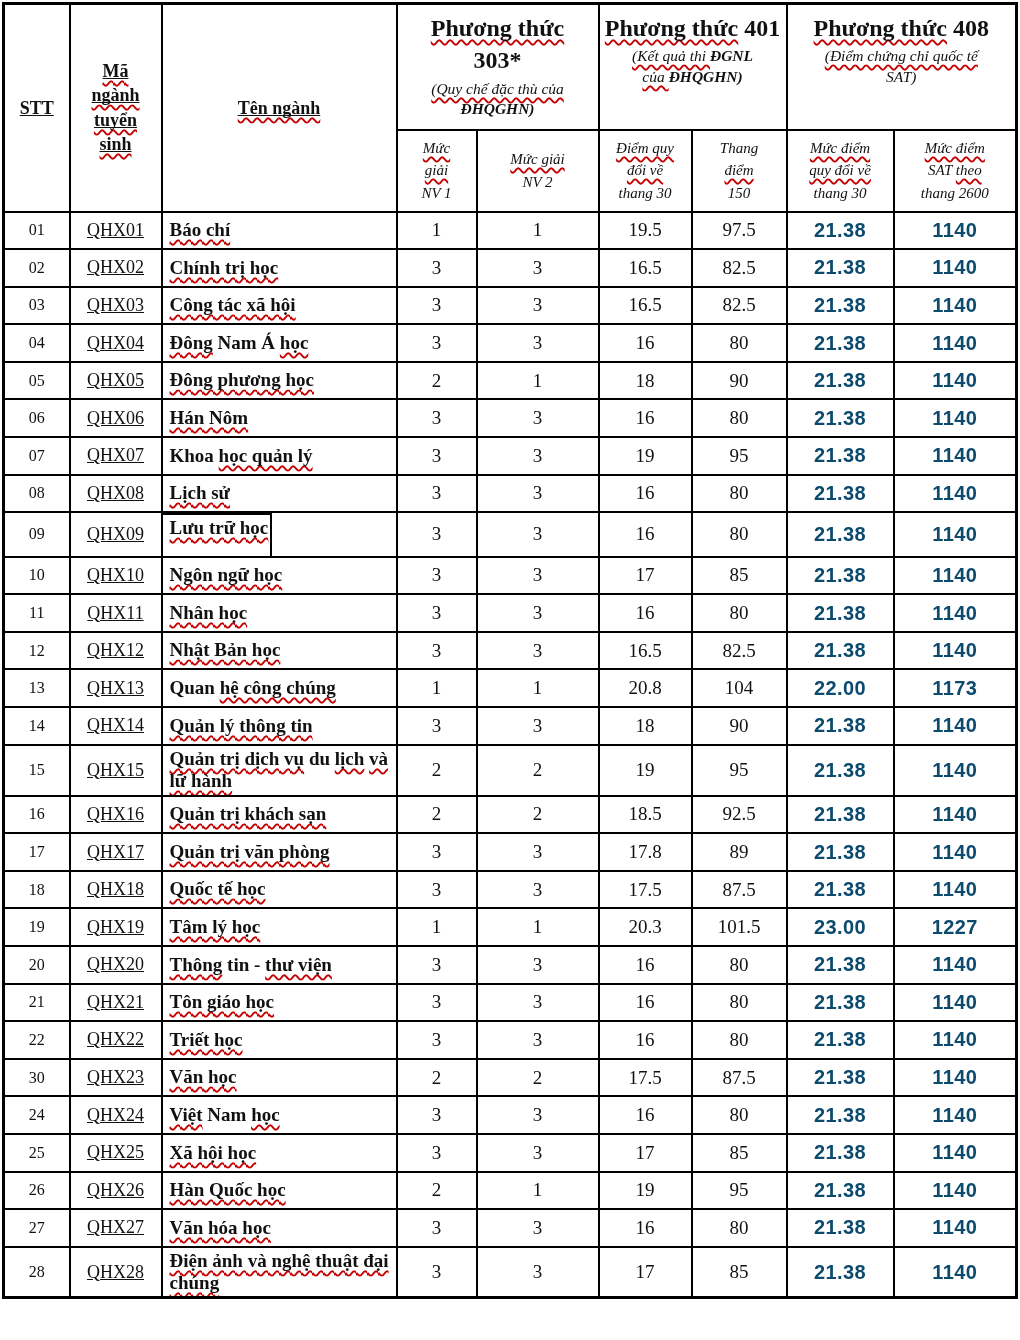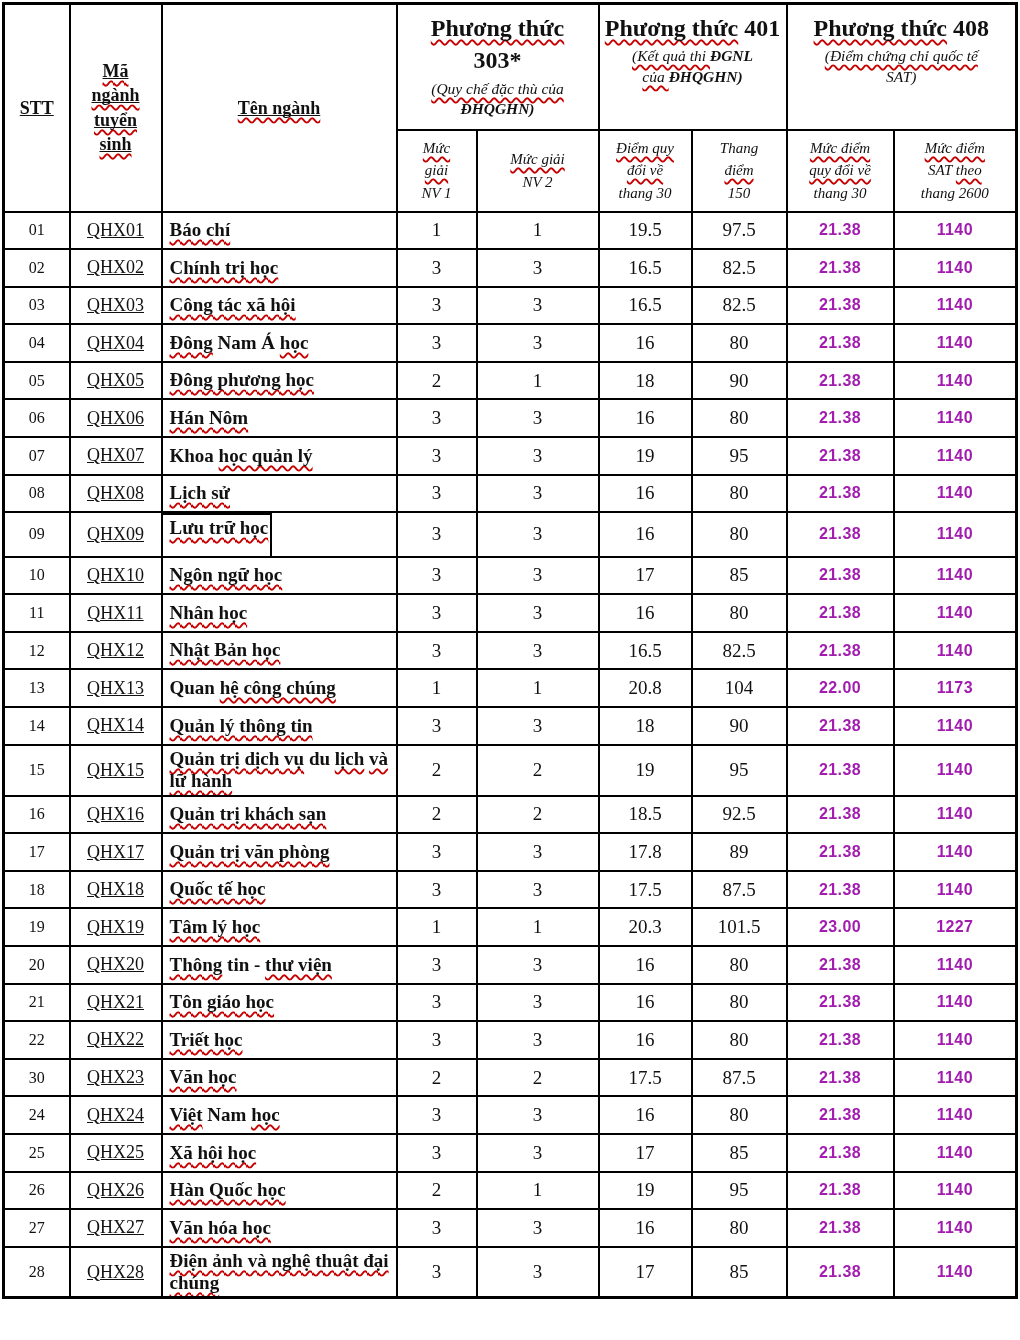--- a/index.html
+++ b/index.html
@@ -25,21 +25,21 @@
   .g-title { font-weight:bold; font-size:24px; line-height:1.35; }
   .g-sub { font-style:italic; font-size:15.5px; line-height:1.3; margin-top:2px; }
   .subhead { font-style:italic; font-size:15px; line-height:1.5; text-align:center; vertical-align:middle; }
 
   tbody td { vertical-align:middle; }
   .c-stt  { font-size:16px; text-align:center; }
   .c-code { font-size:18px; text-align:center;text-decoration:underline; }
   .c-name { font-size:19px; text-align:left; padding-left:7px; line-height:1.18;font-weight:bold; }
   .c-n    { font-size:19px; text-align:center; }
   .c-s    { font-family:"Liberation Sans","DejaVu Sans",sans-serif; font-weight:bold;
-            font-size:16px; letter-spacing:0.4px; text-align:center; color:#a21caf; }
+            font-size:20px; letter-spacing:0.4px; text-align:center; color:#0c4a6e; }
 
   .sq {
     text-decoration-line:underline;
     text-decoration-style:wavy;
     text-decoration-color:#c60000;
     text-decoration-thickness:1.5px;
     text-underline-offset:3px;
     text-decoration-skip-ink:none;
   }
   .b { font-weight:bold; }

